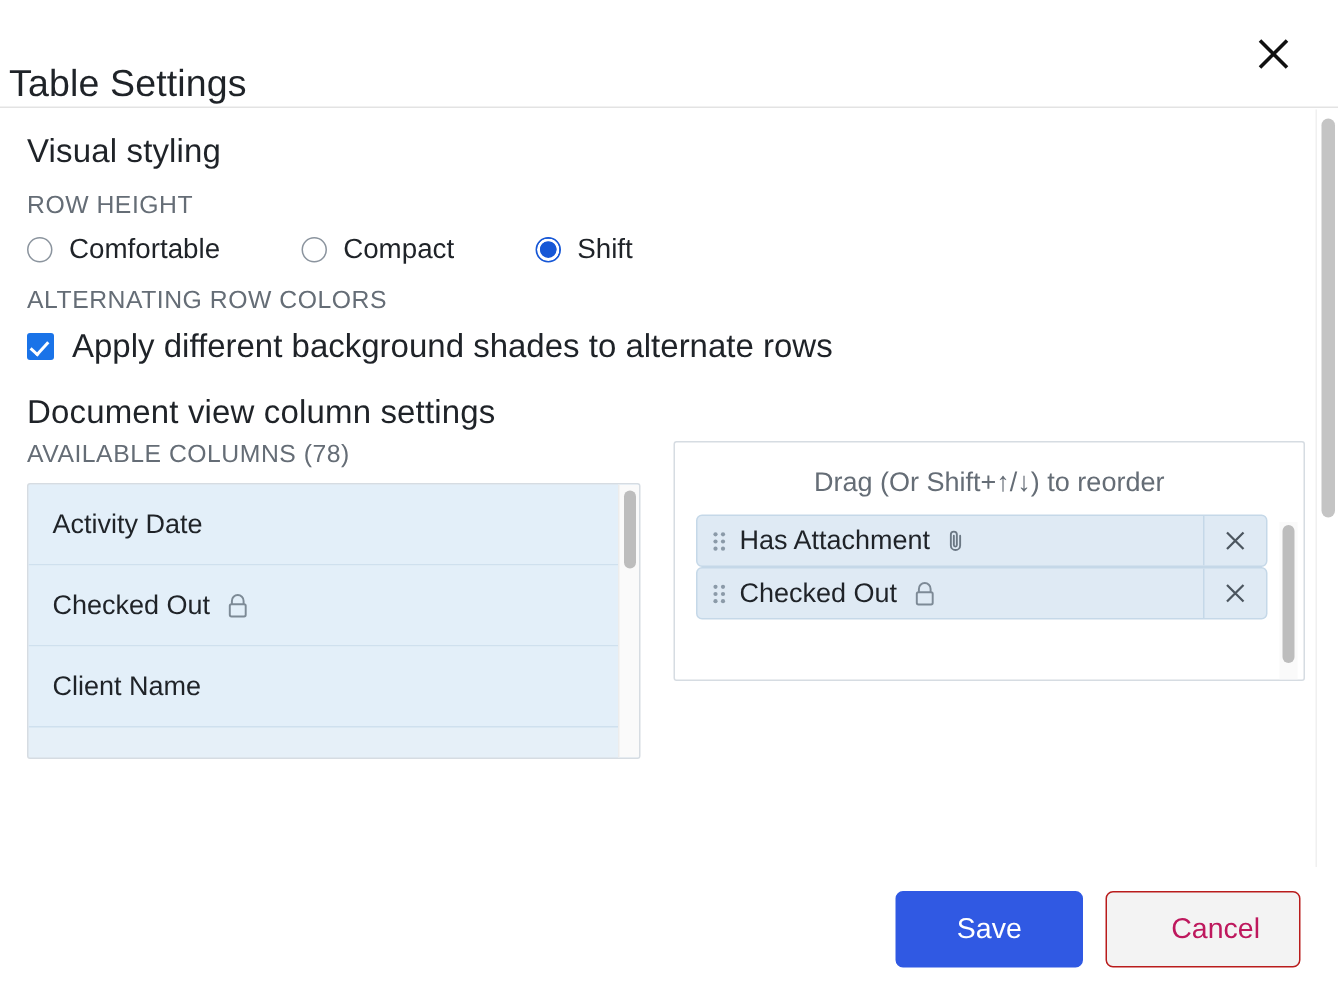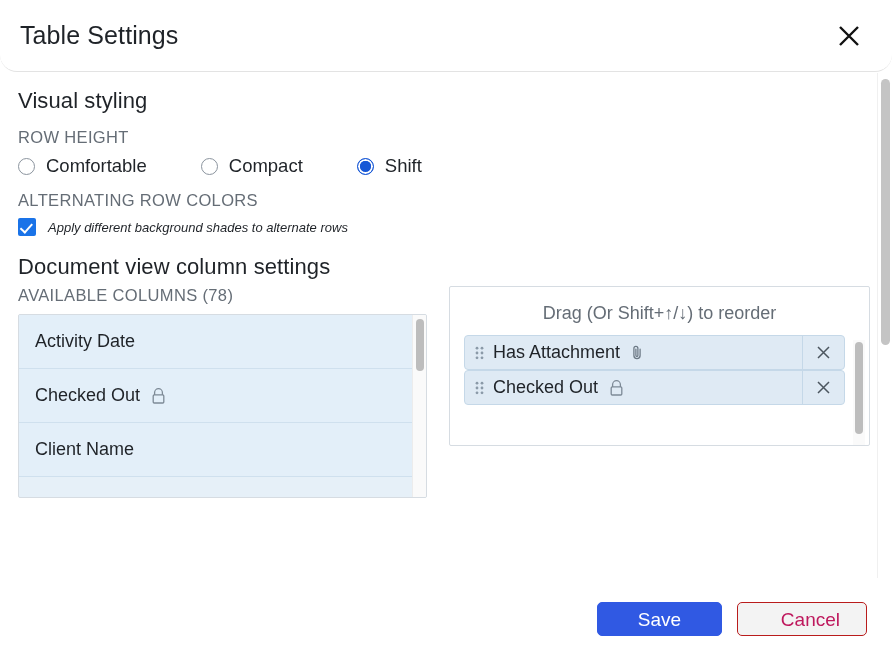--- a/index.html
+++ b/index.html
@@ -21,23 +21,22 @@
     flex-direction: column;
   }
 
   
   .dlg-header {
     position: relative;
     height: 72px;
     flex: 0 0 72px;
     border-bottom: 1px solid #e3e3e3;
     display: flex;
-    align-items: center;
-    padding: 0 20px;
-    border-radius: 17px;
+    align-items: flex-end;
+    padding: 0 6px;
   }
   .dlg-title {
     font-size: 25px;
     font-weight: 400;
     color: #1f2328;
     letter-spacing: 0.1px;
   }
   .close-btn {
     position: absolute;
     right: 26px;
@@ -138,21 +137,21 @@
   }
   .check-mark::after {
     content: "";
     position: absolute;
     left: 5.4px; top: 2.6px;
     width: 5px; height: 9.5px;
     border: solid #ffffff;
     border-width: 0 2.1px 2.1px 0;
     transform: rotate(42deg);
   }
-  .check-label { font-size: 13px; color: #1f2328; font-style: italic; }
+  .check-label { font-size: 22px; color: #1f2328; }
 
   
   .cols-wrap {
     display: flex;
     gap: 22px;
     margin-top: 2px;
   }
   .col-pane { width: 409px; flex: 0 0 409px; }
   .col-pane.right { width: 421px; flex: 0 0 421px; }
 
@@ -302,21 +301,21 @@
     justify-content: flex-end;
     gap: 15px;
     padding-right: 25px;
     border-top: 1px solid #ffffff;
   }
   .btn {
     font-family: "Liberation Sans", sans-serif;
     font-size: 19px;
     border-radius: 5px;
     cursor: pointer;
-    height: 34px;
+    height: 51px;
     padding: 0 26px;
     border: 1px solid transparent;
     line-height: 1;
   }
   .btn-save {
     background: #3059e3;
     color: #ffffff;
     min-width: 125px;
     border-color: #3059e3;
   }

